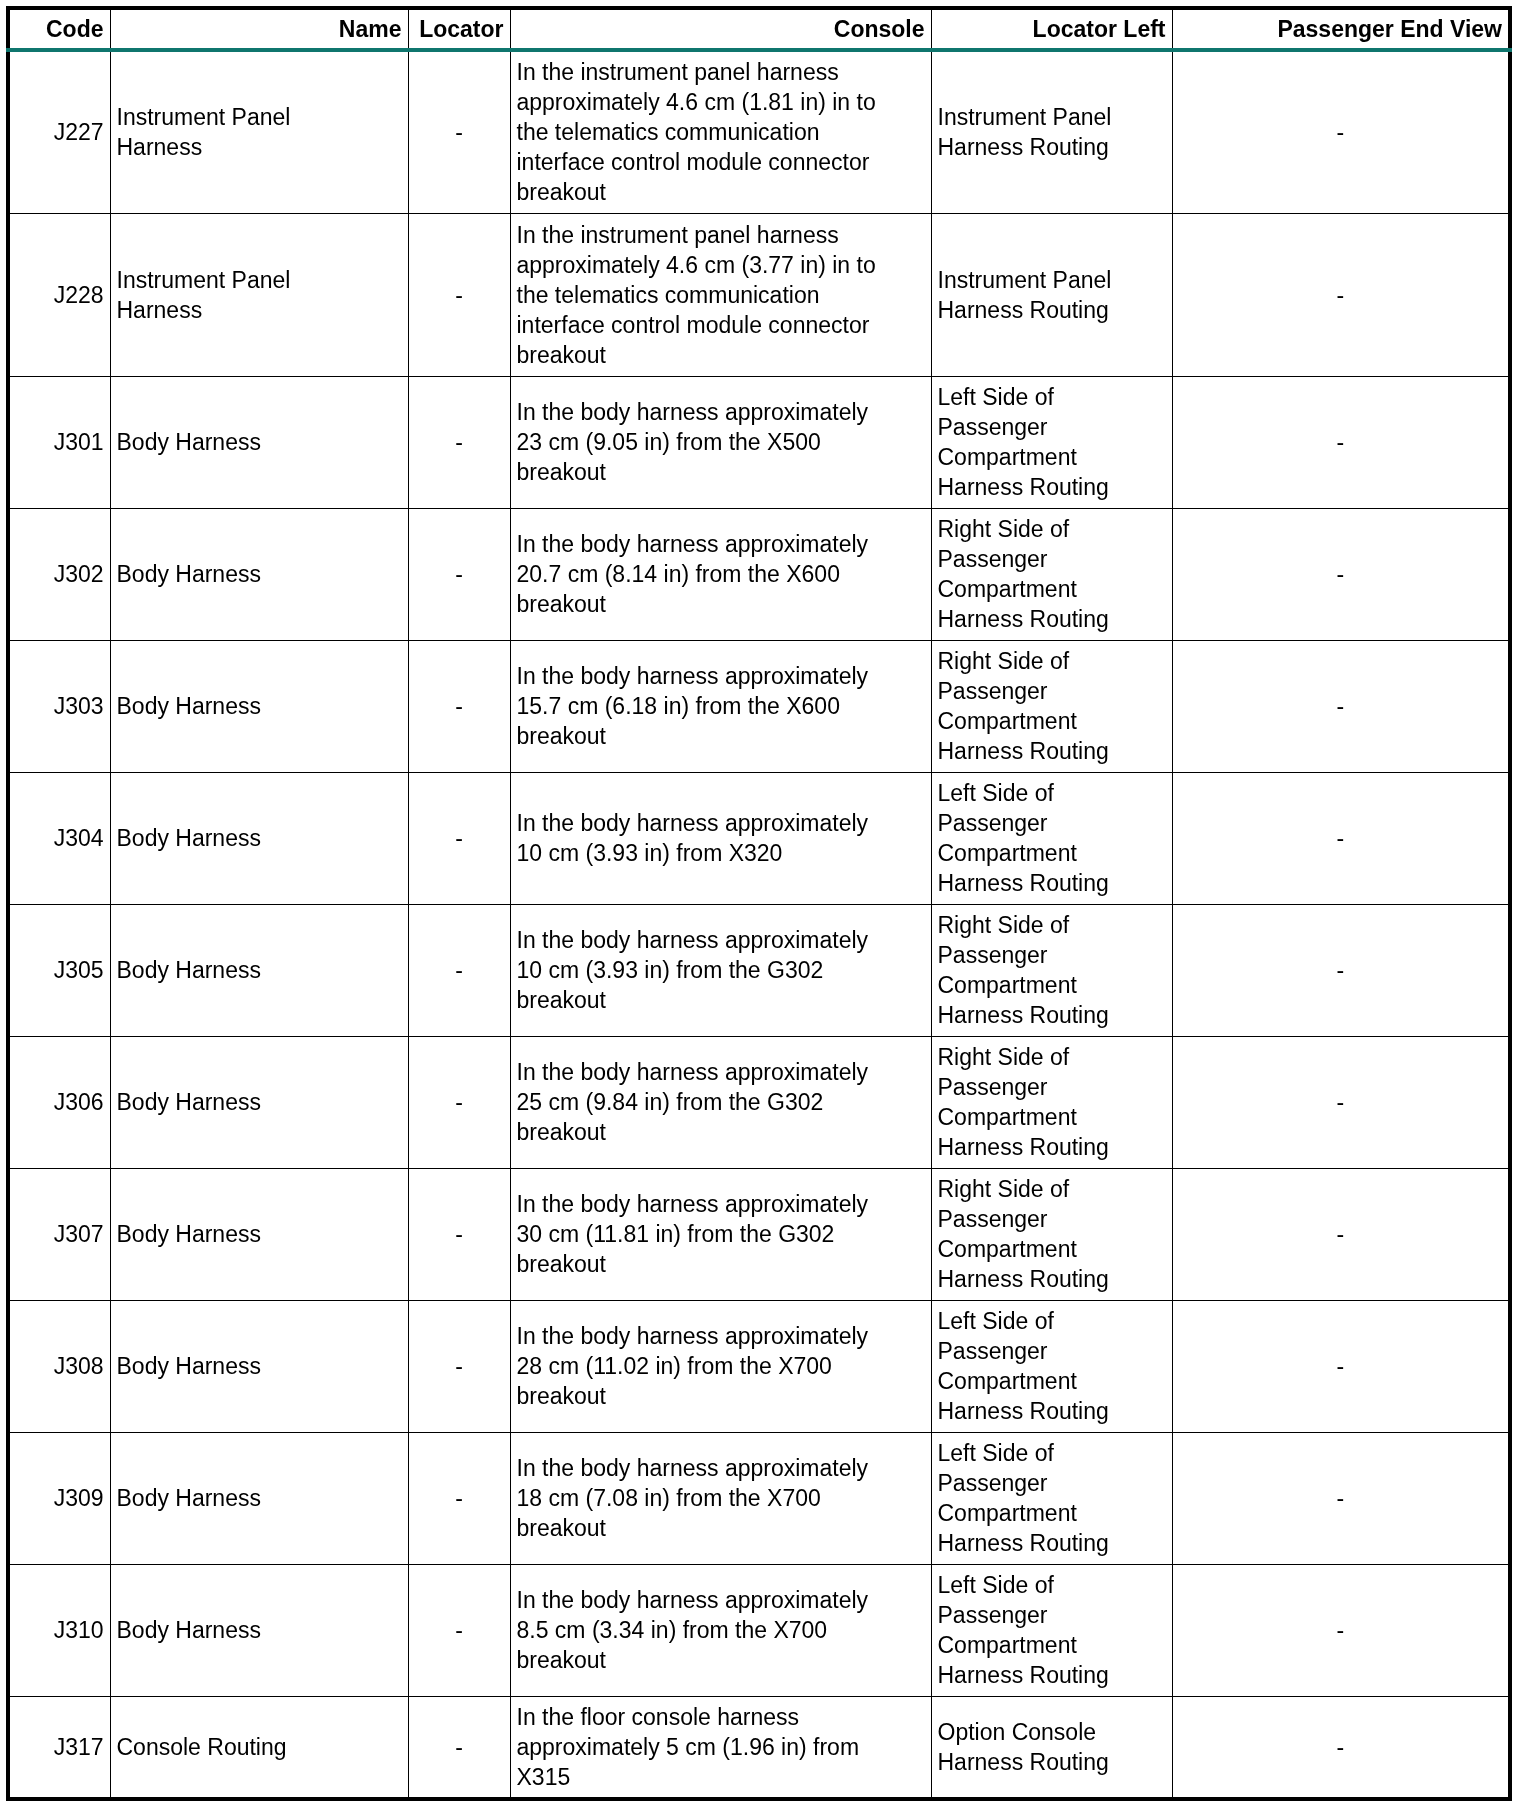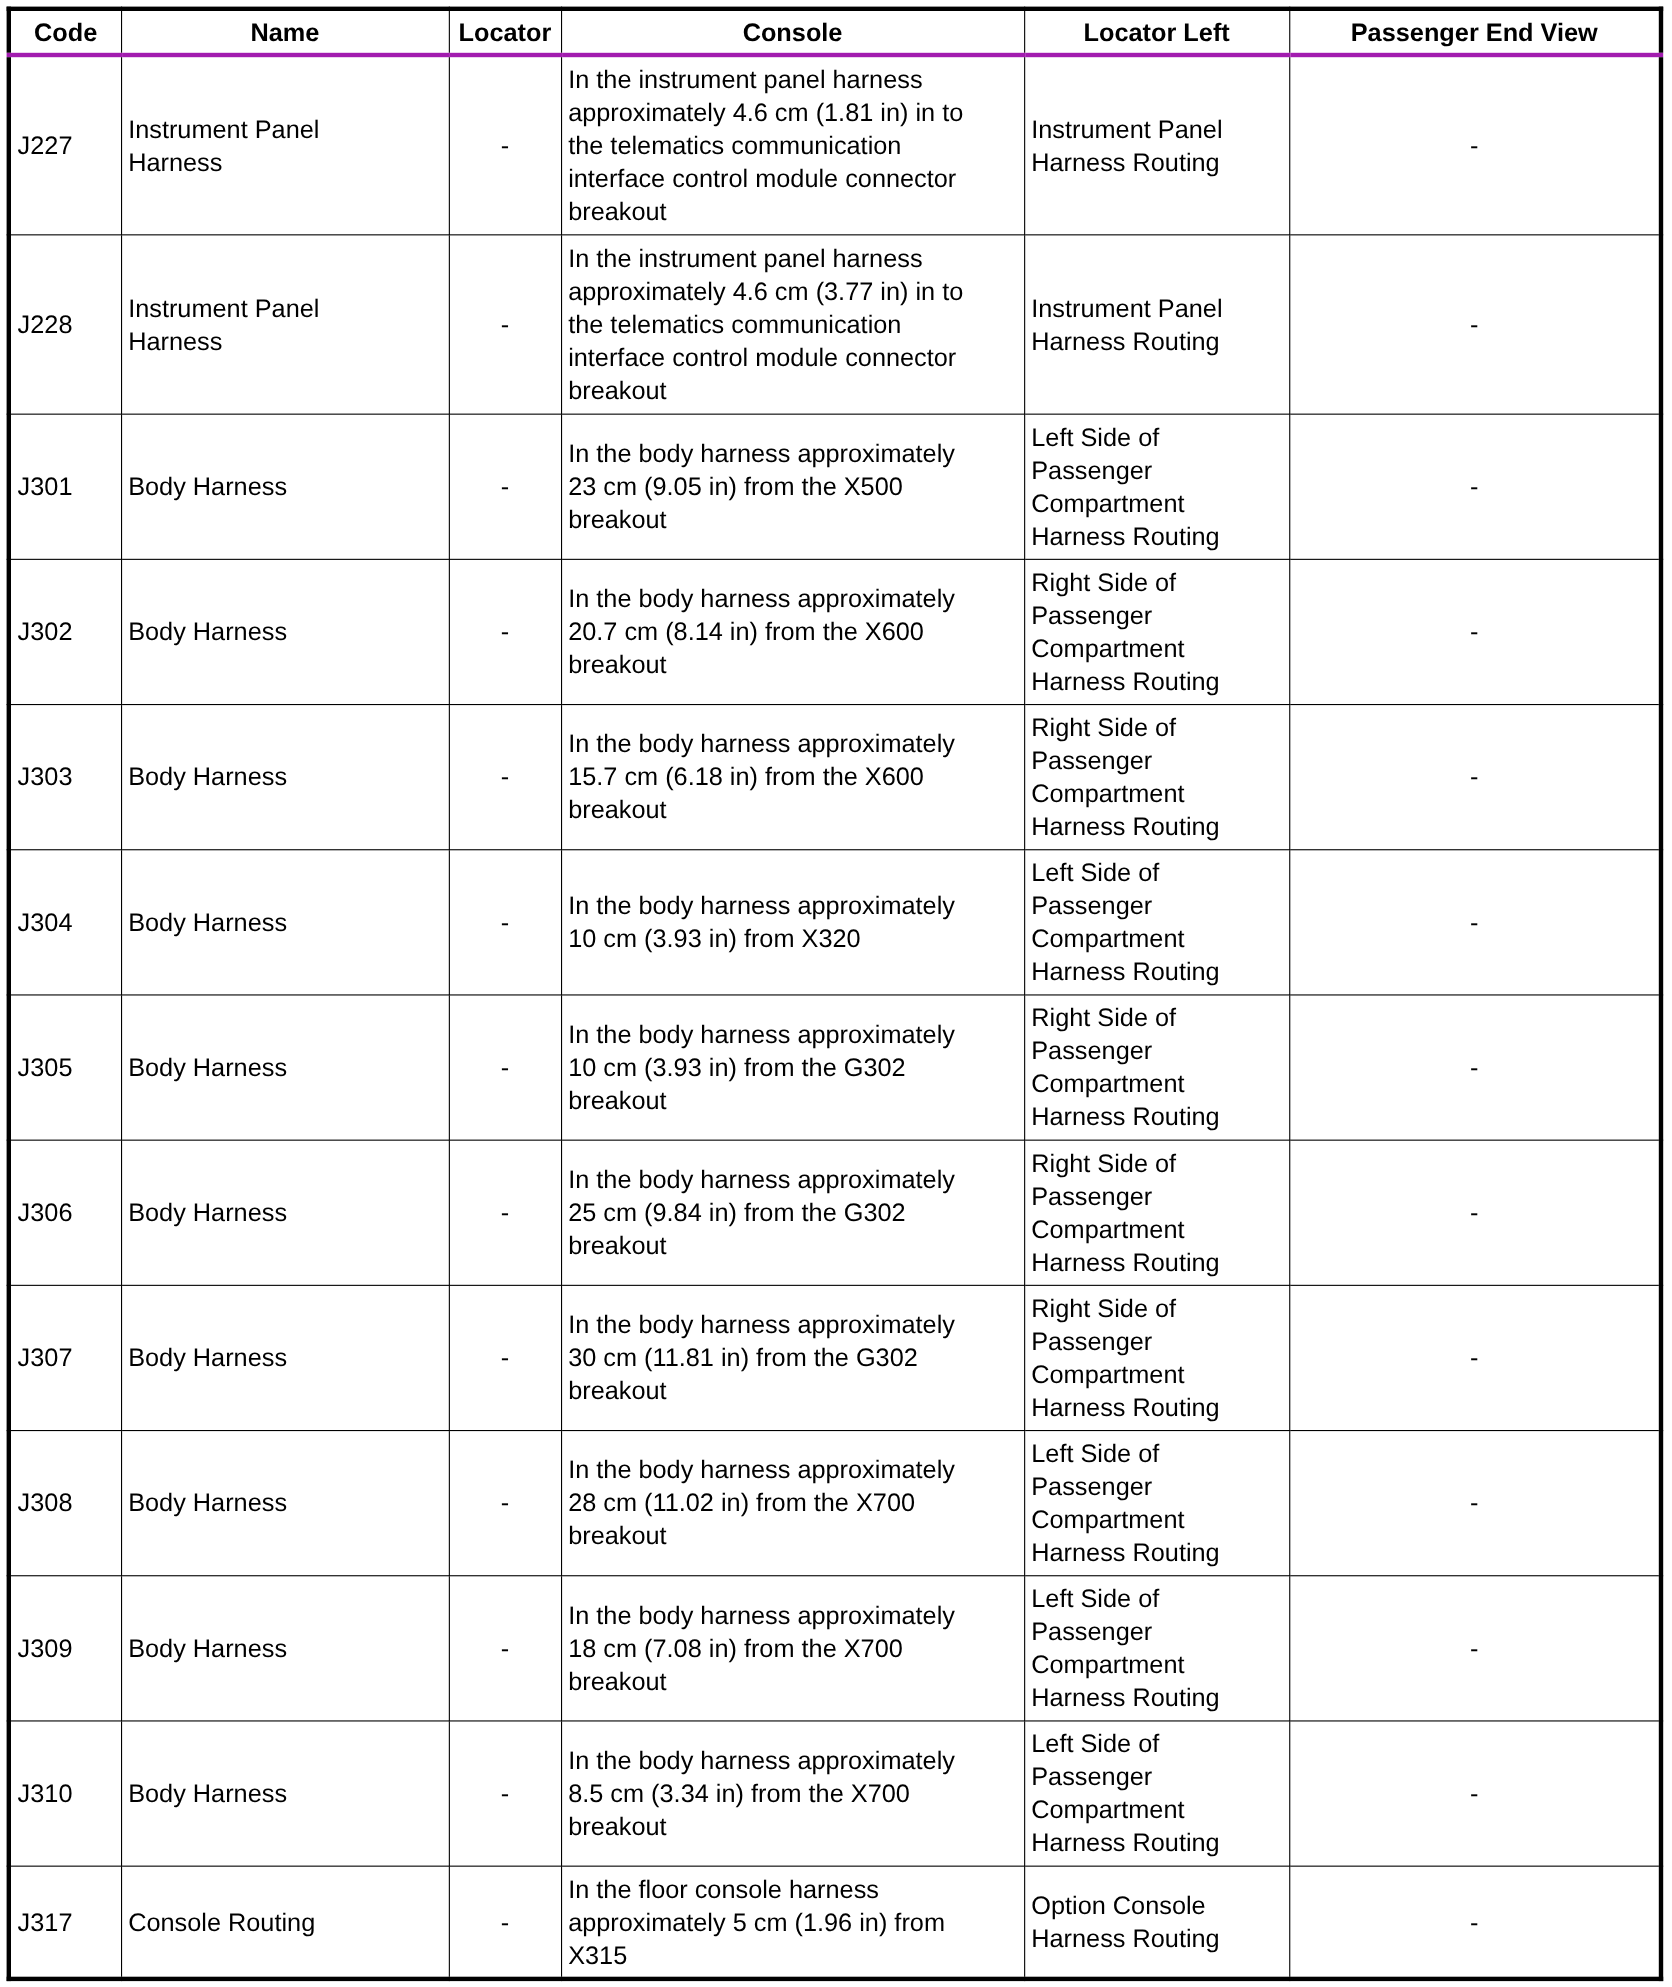--- a/index.html
+++ b/index.html
@@ -6,22 +6,22 @@
   body { width: 1520px; height: 1806px; position: relative; font-family: "Liberation Sans", sans-serif; color: #000; }
   table.conn {
     position: absolute; left: 6px; top: 6px;
     width: 1502px; border-collapse: collapse;
     border: 4px solid #000; table-layout: fixed;
   }
   table.conn th, table.conn td {
     border: 1.5px solid #000; padding: 0 6px; vertical-align: middle;
     font-size: 23px; line-height: 30px; box-sizing: border-box;
   }
-  table.conn thead th { height: 42px; font-weight: bold; text-align: center; border-bottom: 4px solid #a21caf; }
-  table.conn td.c-code { text-align: left; }
+  table.conn thead th { height: 42px; font-weight: bold; text-align: right; border-bottom: 4px solid #0f766e; }
+  table.conn td.c-code { text-align: right; }
   table.conn td.c-opt, table.conn td.c-end { text-align: center; }
   table.conn tr.r-tall td { height: 163px; }
   table.conn tr.r-body td { height: 132px; }
   table.conn tr.r-last td { height: 103px; }
   col.w-code { width: 102px; }
   col.w-name { width: 298px; }
   col.w-opt { width: 102px; }
   col.w-loc { width: 421px; }
   col.w-view { width: 241px; }
   col.w-end { width: 338px; }

